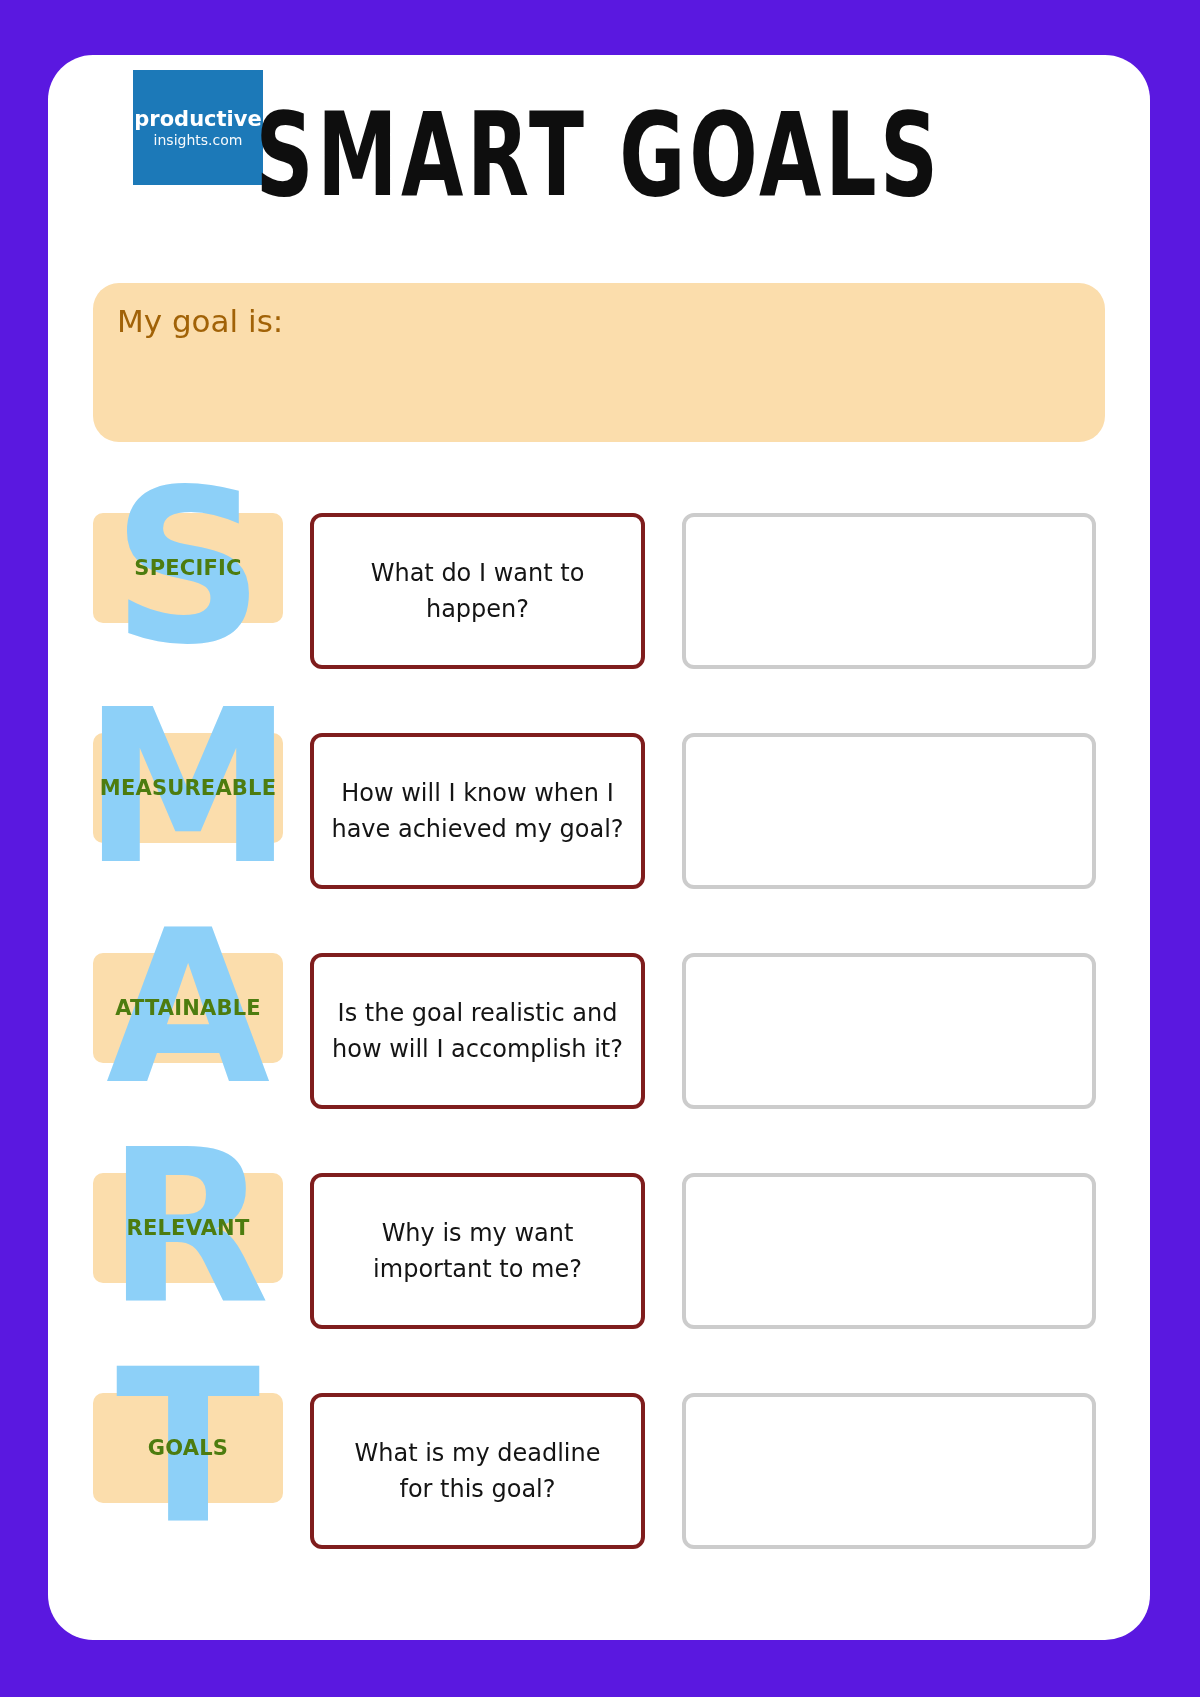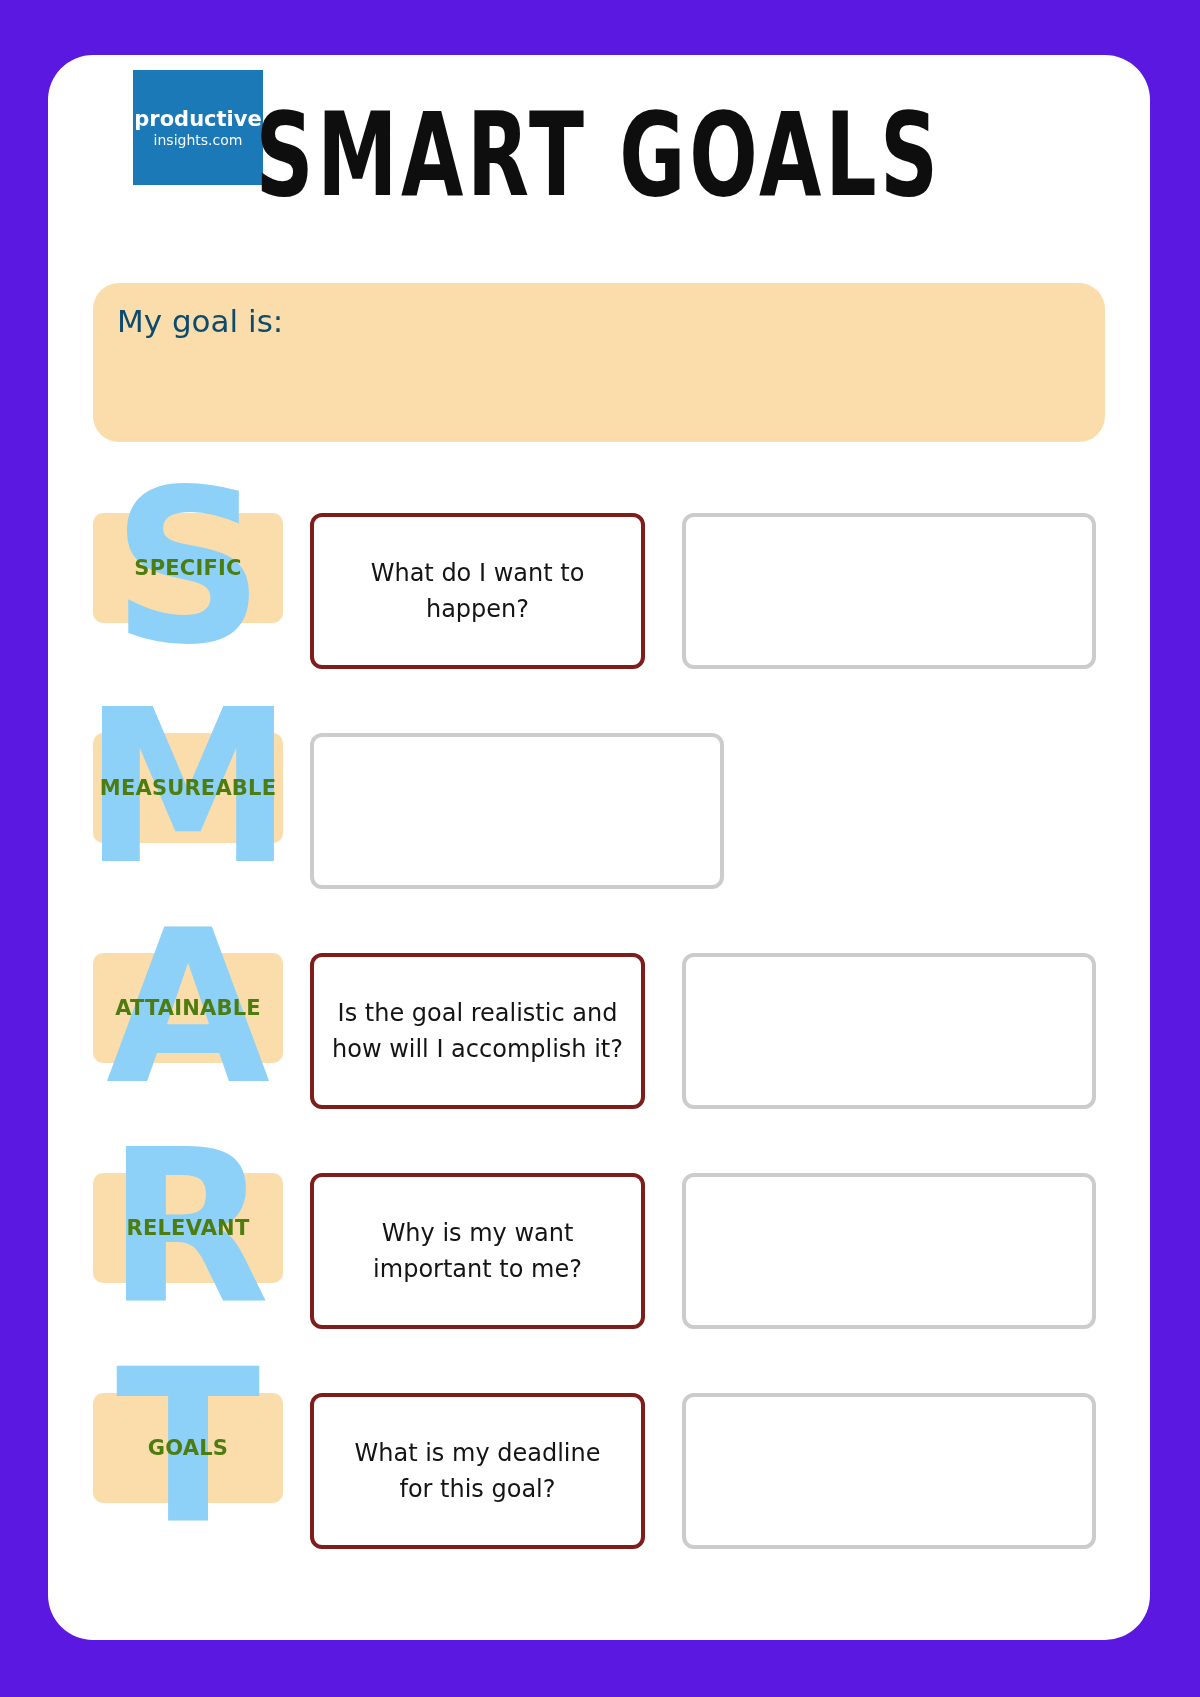--- a/index.html
+++ b/index.html
@@ -37,21 +37,21 @@
   .subtitle{
     margin-top:18px;text-align:center;
     font-size:27px;color:#1b1b1b;letter-spacing:.4px;
   }
   
   .goal-box{
     margin-top:48px;width:1012px;height:159px;
     background:var(--orange,#FBDDAC);border-radius:26px;
     box-sizing:border-box;padding:20px 0 0 24px;
   }
-  .goal-label{font-size:31px;color:#0c4a6e;}
+  .goal-label{font-size:31px;color:#a16207;}
   
   .rows{margin-top:71px;}
   .row{display:flex;height:156px;margin-bottom:64px;}
   .row:last-child{margin-bottom:0;}
   .letter-cell{position:relative;width:190px;height:156px;flex:none;margin-right:27px;}
   .letter-highlight{
     position:absolute;left:0;top:0;width:190px;height:110px;
     background:var(--orange,#FBDDAC);border-radius:10px;z-index:1;
   }
   .big-letter{
@@ -113,20 +113,24 @@
       </div>
       <div class="a-box"></div>
     </div>
 
     <div class="row">
       <div class="letter-cell">
         <div class="letter-highlight"></div>
         <div class="big-letter">M</div>
         <div class="row-label">MEASUREABLE</div>
       </div>
+      <div class="q-box">
+        <div class="q-text">How will I know when I
+have achieved my goal?</div>
+      </div>
       <div class="a-box"></div>
     </div>
 
     <div class="row">
       <div class="letter-cell">
         <div class="letter-highlight"></div>
         <div class="big-letter">A</div>
         <div class="row-label">ATTAINABLE</div>
       </div>
       <div class="q-box">

